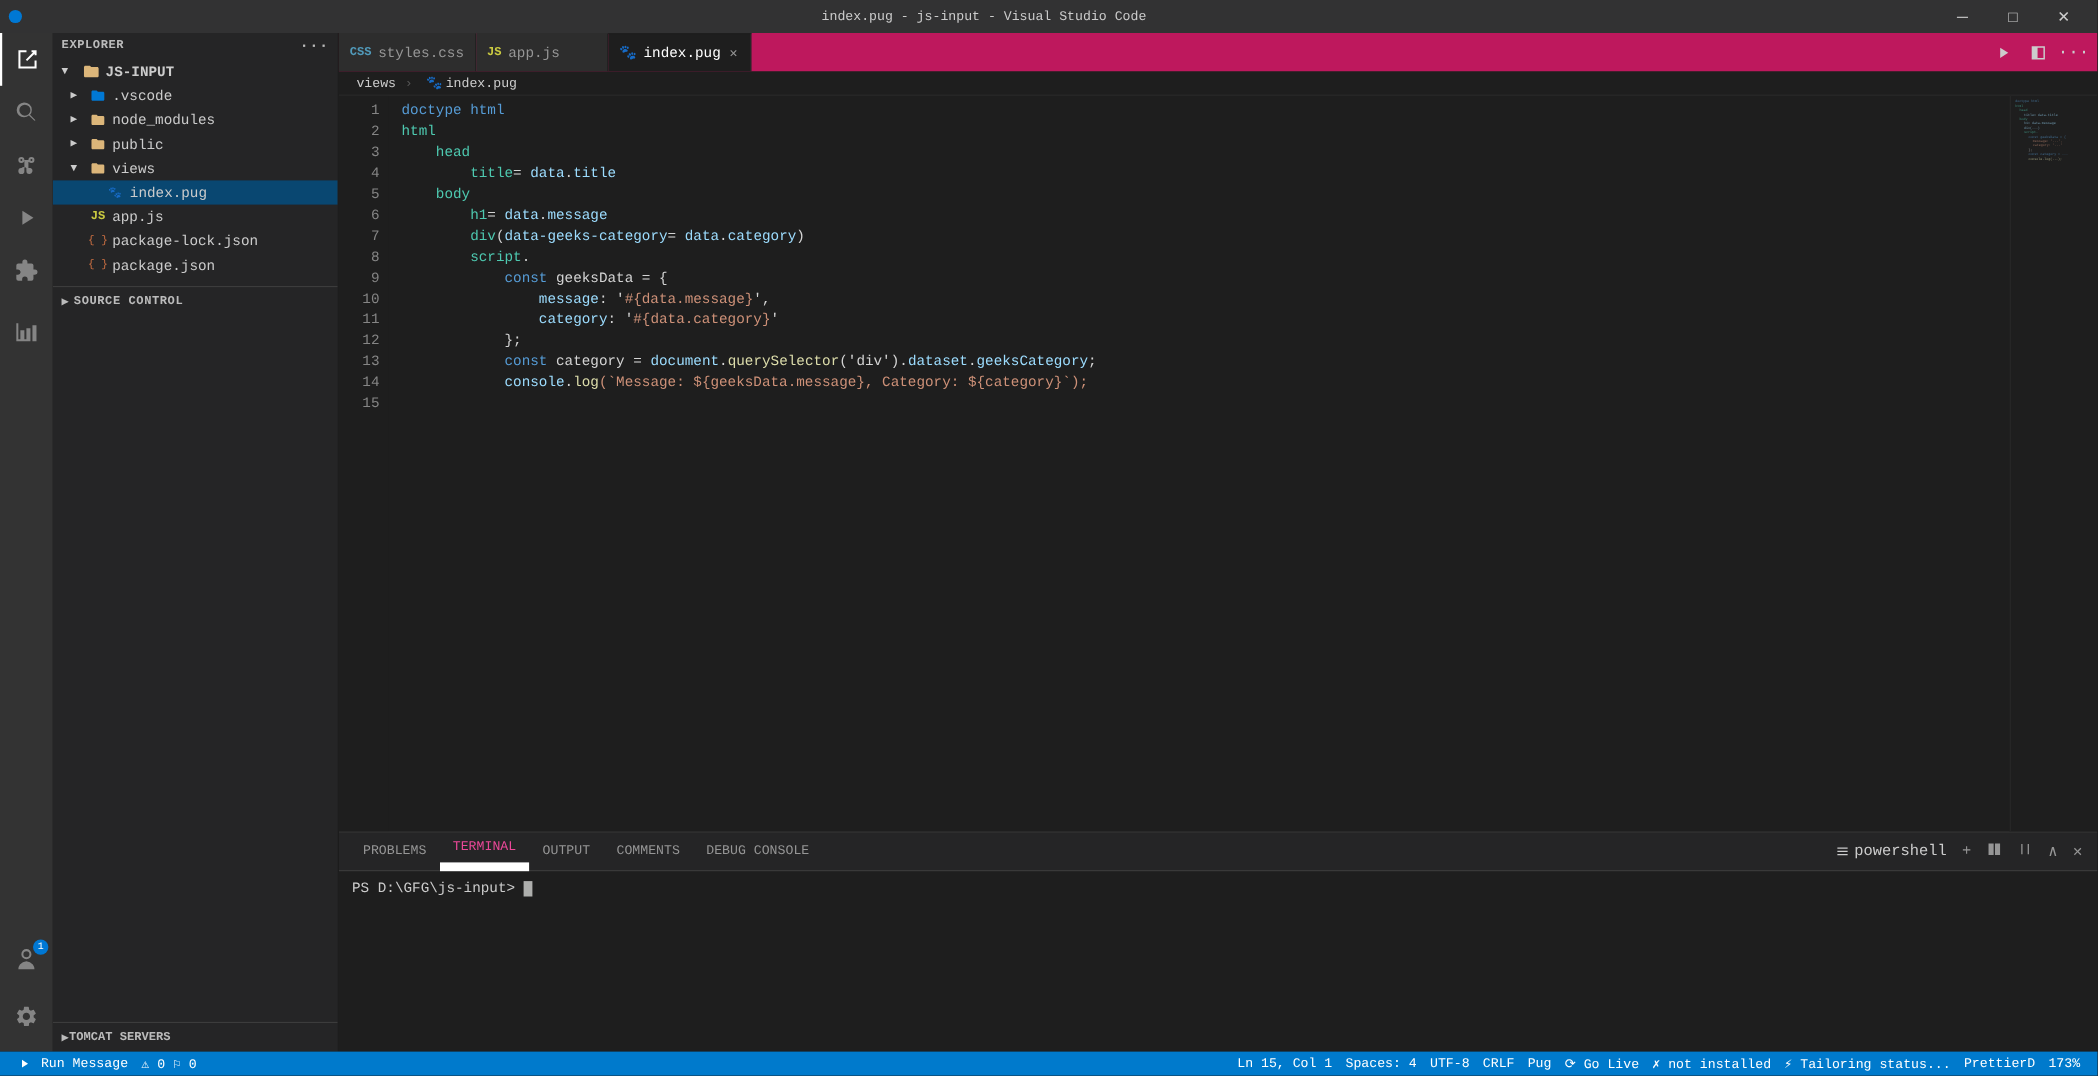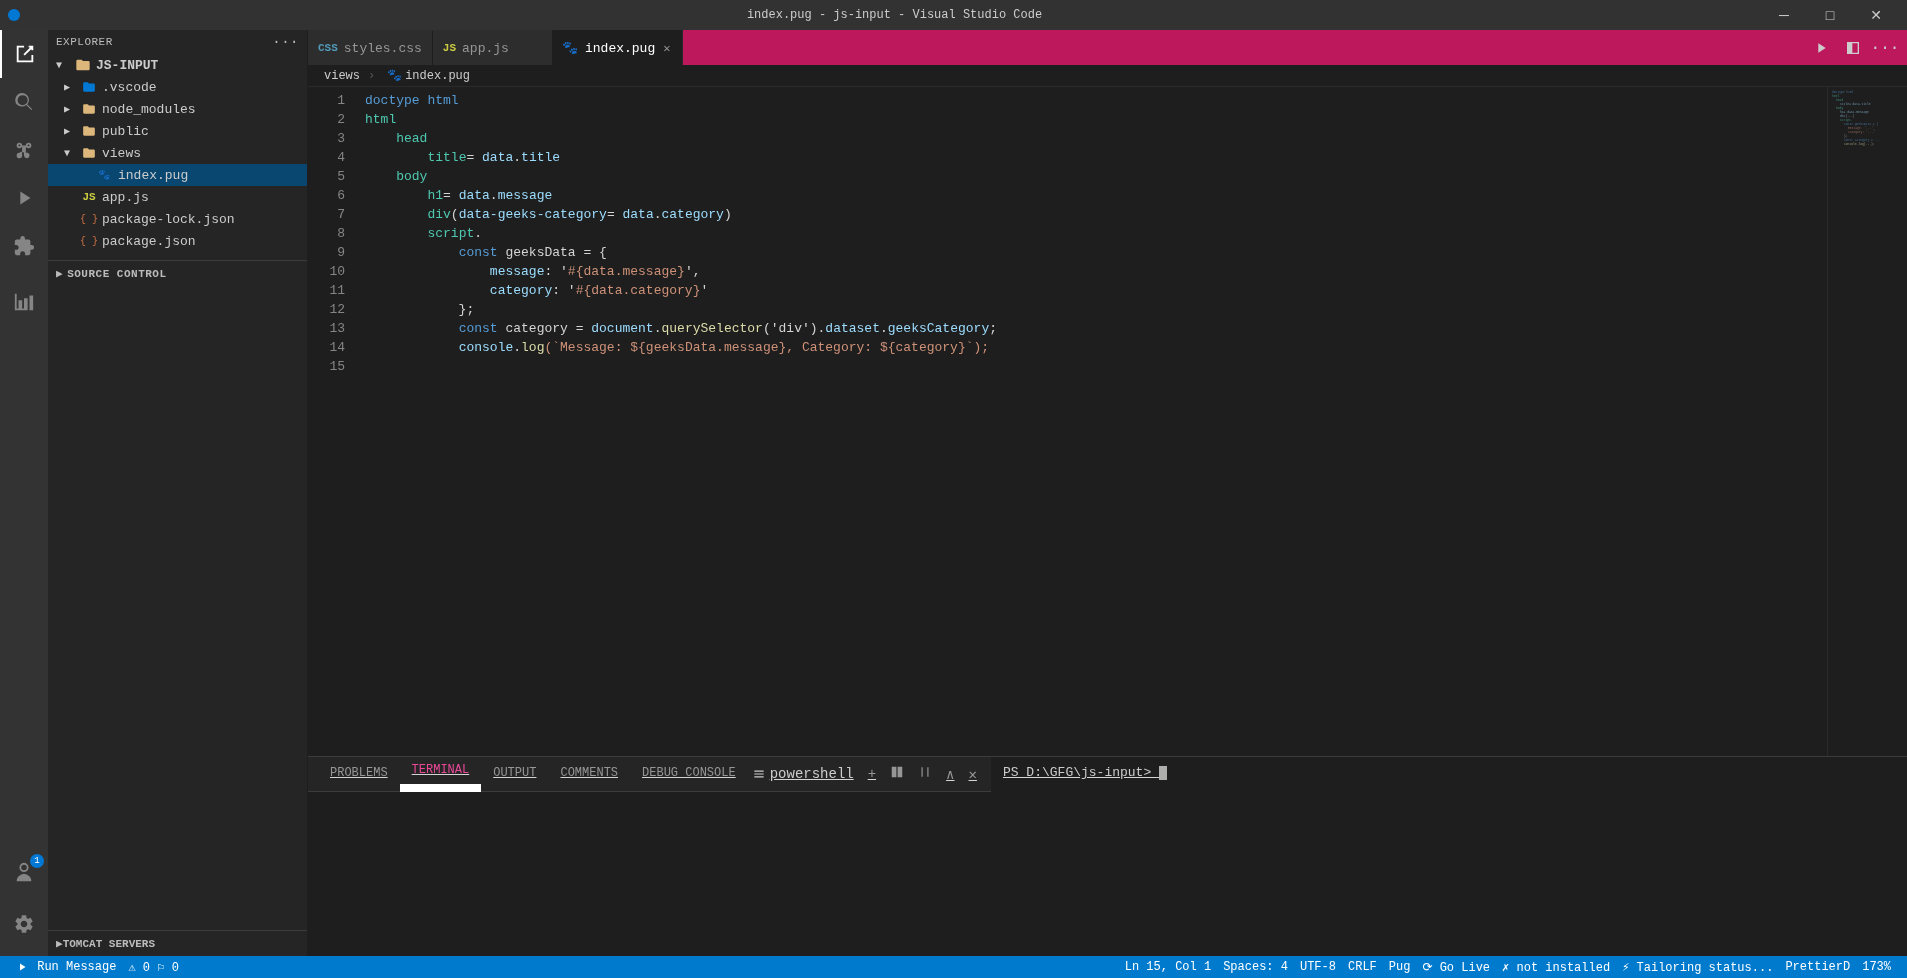--- a/index.html
+++ b/index.html
@@ -83,21 +83,21 @@
       flex-direction: column;
       flex-shrink: 0;
       overflow-y: auto;
       border-right: 1px solid #1e1e1e;
     }
     .sidebar-header {
       display: flex;
       align-items: center;
       padding: 4px 8px;
       font-size: 11px;
-      font-weight: 400;
+      font-weight: 700;
       color: #bbbbbb;
       text-transform: uppercase;
       letter-spacing: 0.5px;
       cursor: pointer;
       user-select: none;
     }
     .sidebar-header .dots {
       margin-left: auto;
       font-size: 14px;
     }
@@ -240,23 +240,22 @@
       display: flex;
       align-items: center;
     }
 
     
     .terminal-panel {
       height: 200px;
       background: #1e1e1e;
       border-top: 1px solid #3c3c3c;
       display: flex;
-      flex-direction: row;
-      flex-shrink: 0;
-      text-decoration: underline;
+      flex-direction: column;
+      flex-shrink: 0;
     }
     .terminal-tabs {
       height: 35px;
       background: #252526;
       display: flex;
       align-items: center;
       padding: 0 10px;
       gap: 0;
       border-bottom: 1px solid #3c3c3c;
       flex-shrink: 0;

